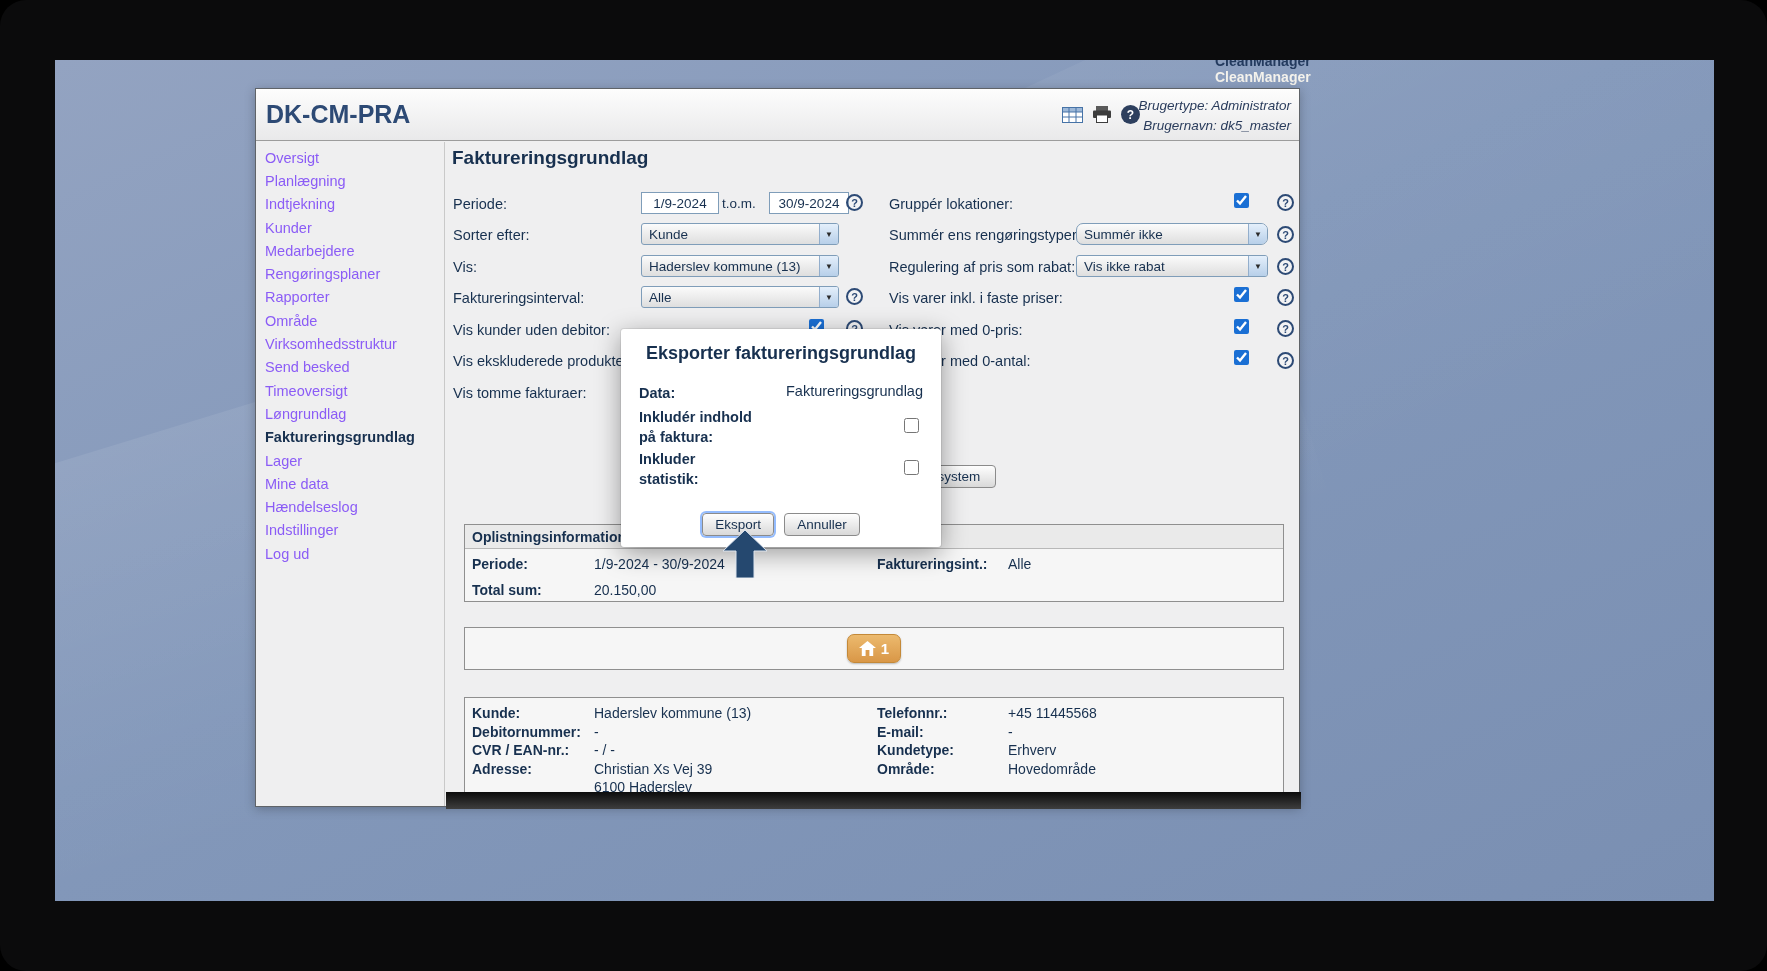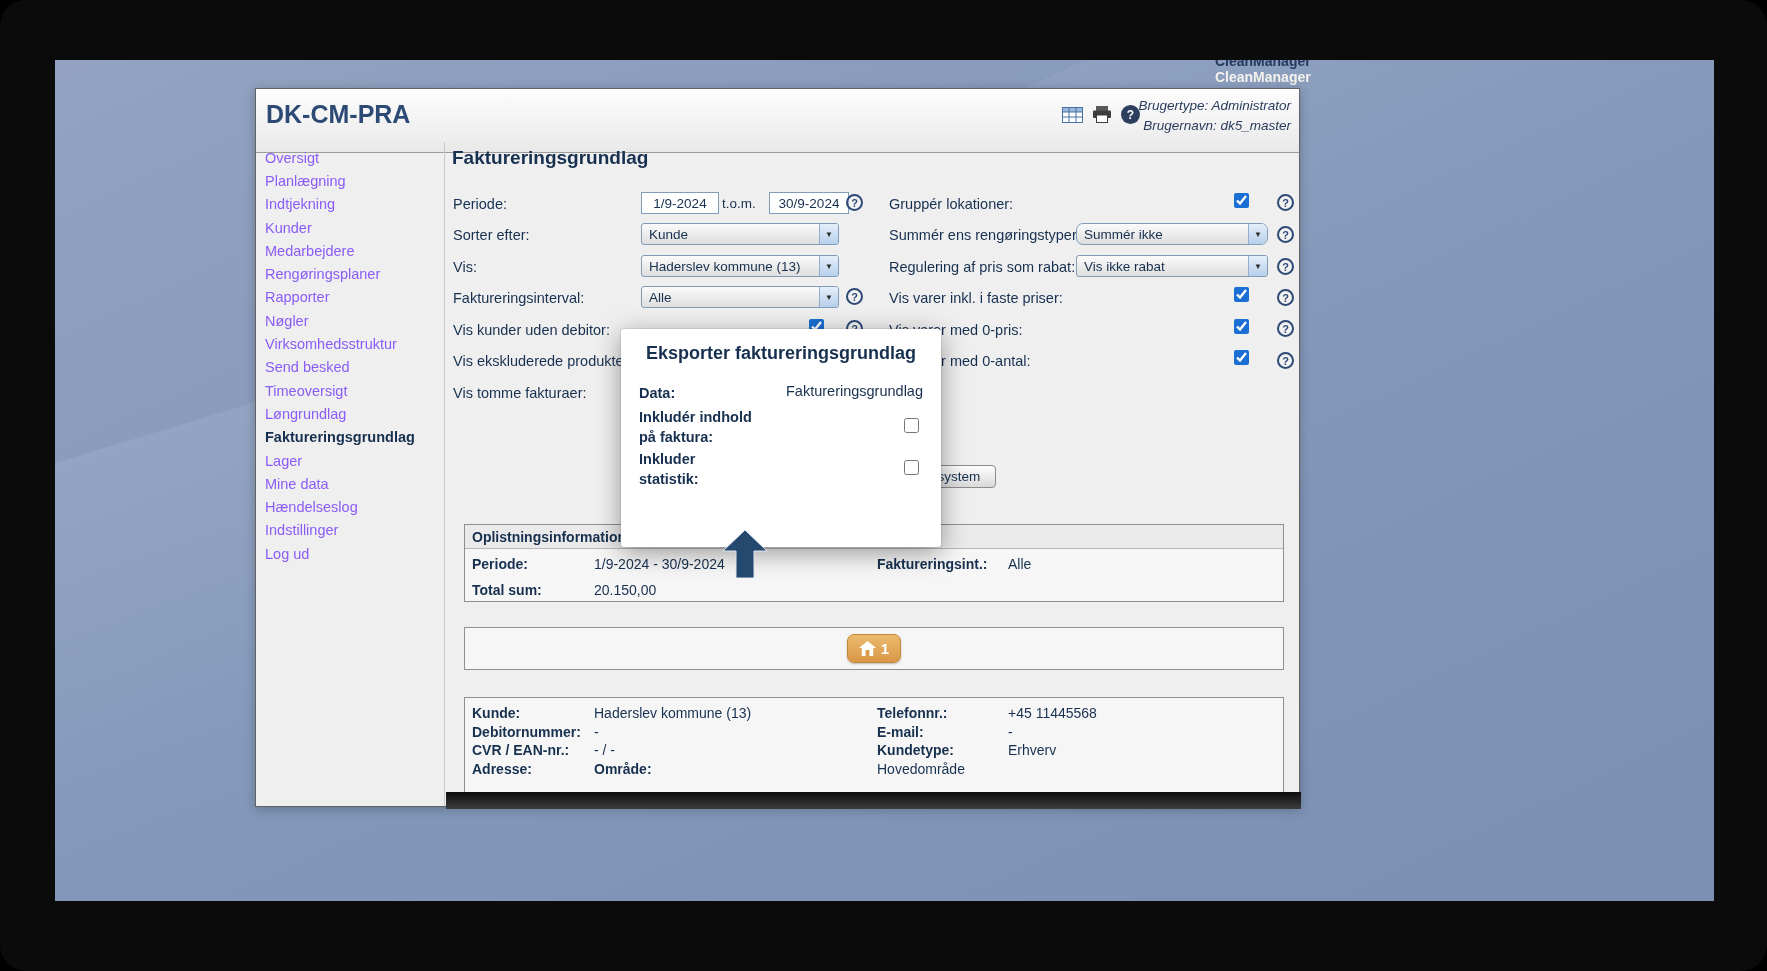--- a/index.html
+++ b/index.html
@@ -20,21 +20,21 @@
   .streak2 { position:absolute; left:700px; top:-100px; width:1200px; height:500px;
     background:linear-gradient(rgba(255,255,255,0.05),rgba(255,255,255,0)); transform:rotate(-25deg); }
 
   .logo-dark { position:absolute; left:1160px; top:-7px; font-size:14px; font-weight:bold; color:#233a5e; }
   .logo { position:absolute; left:1160px; top:9px; font-size:14px; font-weight:bold; color:#f4f2ec; }
 
   .panel {
     position:absolute; left:200px; top:28px; width:1045px; height:719px;
     background:#efeff0; border:1px solid #5f6368; box-shadow:0 2px 10px rgba(0,0,0,0.25);
   }
-  .p-header { position:absolute; left:0; right:0; top:0; height:64px;
+  .p-header { position:absolute; left:0; right:0; top:0; height:52px;
     background:linear-gradient(#fdfdfd,#e9e9ea); border-bottom:1px solid #9c9c9c; }
   .p-title { position:absolute; left:10px; top:11px; font-size:25px; font-weight:bold; color:#2d4a75; }
   .hdr-icons { position:absolute; left:806px; top:16px; display:flex; gap:9px; align-items:center; }
   .help-filled { width:19px; height:19px; border-radius:50%; background:#2d3f5e; color:#fff;
     font-size:12px; font-weight:bold; display:flex; align-items:center; justify-content:center; }
   .user-info { position:absolute; right:8px; top:7px; text-align:right; font-style:italic;
     font-size:13.5px; color:#2a3c5c; line-height:20px;margin-left:40px; }
 
   .sidebar { position:absolute; left:0; top:53px; width:189px; bottom:0; padding-top:4px;
     border-right:1px solid #c9c9c9; }
@@ -132,21 +132,21 @@
       </div>
 
       <div class="sidebar">
         <div class="sb-item">Oversigt</div>
         <div class="sb-item">Planlægning</div>
         <div class="sb-item">Indtjekning</div>
         <div class="sb-item">Kunder</div>
         <div class="sb-item">Medarbejdere</div>
         <div class="sb-item">Rengøringsplaner</div>
         <div class="sb-item">Rapporter</div>
-        <div class="sb-item">Nøgler</div>
+        <div class="sb-item">Område</div>
         <div class="sb-item">Virksomhedsstruktur</div>
         <div class="sb-item">Send besked</div>
         <div class="sb-item">Timeoversigt</div>
         <div class="sb-item">Løngrundlag</div>
         <div class="sb-item active">Faktureringsgrundlag</div>
         <div class="sb-item">Lager</div>
         <div class="sb-item">Mine data</div>
         <div class="sb-item">Hændelseslog</div>
         <div class="sb-item">Indstillinger</div>
         <div class="sb-item">Log ud</div>
@@ -259,37 +259,43 @@
             <div>-</div>
             <div class="b">E-mail:</div>
             <div>-</div>
 
             <div class="b">CVR / EAN-nr.:</div>
             <div>- / -</div>
             <div class="b">Kundetype:</div>
             <div>Erhverv</div>
 
             <div class="b">Adresse:</div>
+            <div class="pre">Christian Xs Vej 39
+6100 Haderslev</div>
             <div class="b">Område:</div>
             <div>Hovedområde</div>
           </div>
         </div>
 
         <div class="dark-bar"></div>
 
         <div class="modal">
           <div class="m-title">Eksporter faktureringsgrundlag</div>
           <div class="m-lbl" style="left:18px; top:54px;">Data:</div>
           <div class="m-val">Faktureringsgrundlag</div>
           <div class="m-lbl" style="left:18px; top:78px;">Inkludér indhold
 på faktura:</div>
           <input type="checkbox" class="m-cb" style="top: 89px;">
           <div class="m-lbl" style="left:18px; top:120px;">Inkluder
 statistik:</div>
           <input type="checkbox" class="m-cb" style="top: 131px;">
+          <div class="m-buttons">
+            <button class="btn btn-focus">Eksport</button>
+            <button class="btn">Annuller</button>
+          </div>
         </div>
 
         <svg class="cursor-arrow" width="44" height="48" viewBox="0 0 44 48">
           <path d="M22 0 L44 21 H31 V48 H13 V21 H0 Z" fill="#25486f" stroke="#dde4ee" stroke-width="1"></path>
         </svg>
 
       </div>
     </div>
   </div>
 </div>

